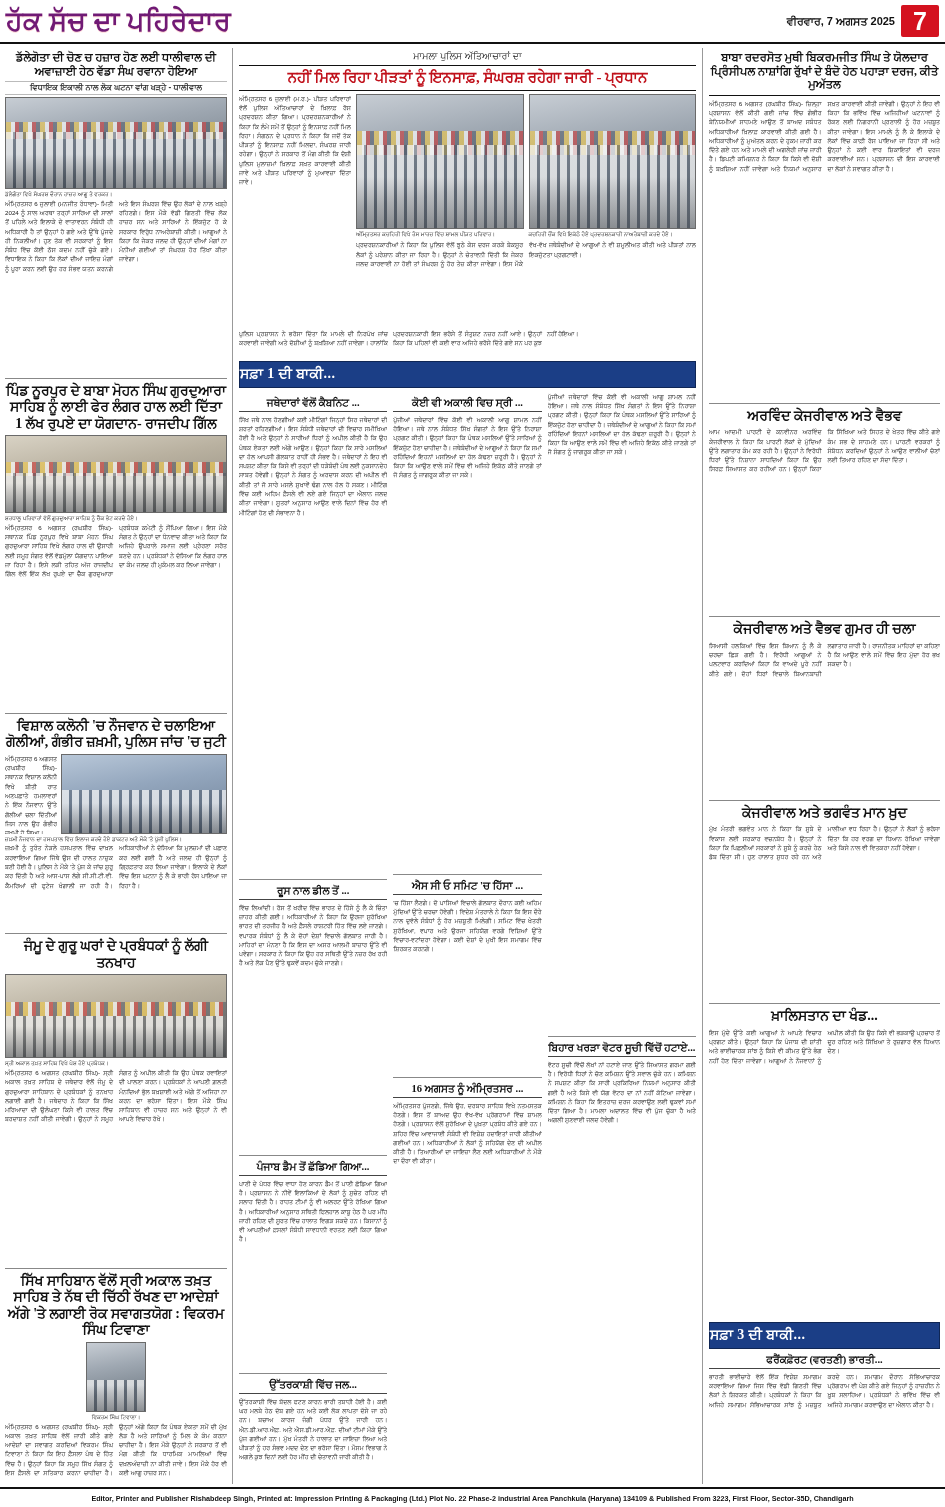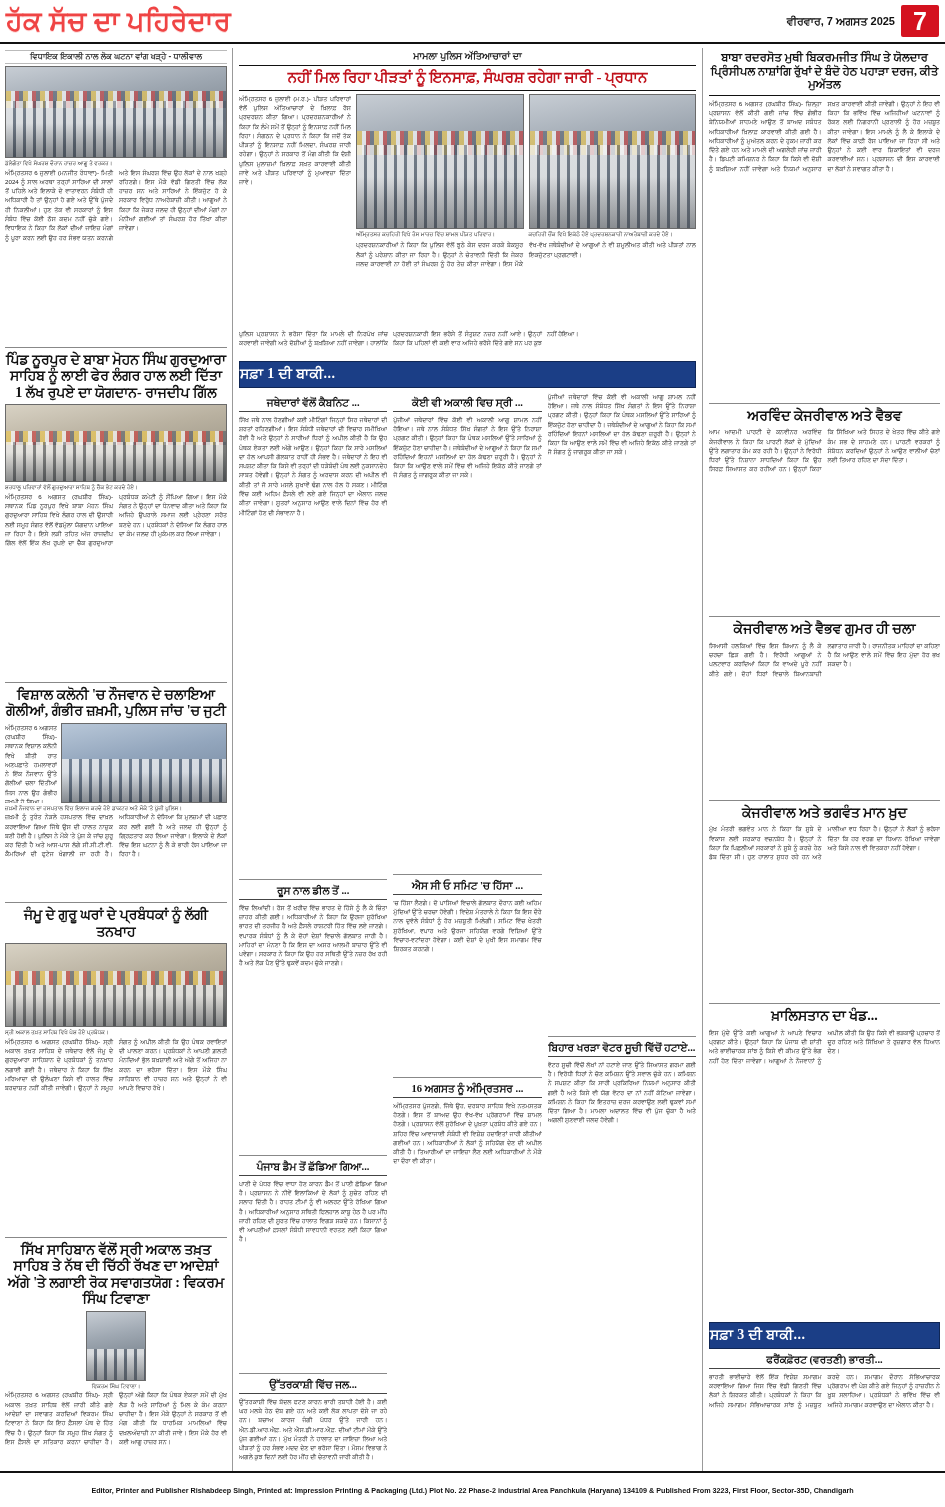--- a/index.html
+++ b/index.html
@@ -25,21 +25,21 @@
     display: flex;
     align-items: center;
     justify-content: space-between;
     padding: 0 6px;
     position: relative;
   }
   .masthead-logo {
     font-family: "Liberation Serif", serif;
     font-weight: bold;
     font-size: 27px;
-    color: #ef4444;
+    color: #701a75;
     letter-spacing: 0.5px;
     text-shadow: 0 1px 0 #ffd9d9;
     white-space: nowrap;
   }
   .masthead-date {
     font-size: 11px;
     font-weight: bold;
     color: #111;
     white-space: nowrap;
   }
@@ -91,21 +91,21 @@
     text-align: center;
     margin: 3px 0 3px 0;
   }
   .hl-red { color: #c0111b; }
   .hl-xl { font-size: 15px; }
   .hl-md { font-size: 11.5px; }
   .hl-sm { font-size: 14px; }
   .kicker {
     font-size: 9.5px;
     text-align: center;
-    font-weight: bold;
+    font-weight: normal;
     color: #222;
     margin: 2px 0;
   }
   .subhead {
     font-size: 8.2px;
     text-align: center;
     font-weight: bold;
     color: #333;
     border-top: 1px solid #bbb;
     border-bottom: 1px solid #bbb;
@@ -196,21 +196,21 @@
     text-align: center;
     margin: 5px 0 3px 0;
     border-bottom: 1px solid #444;
     padding-bottom: 2px;
   }
 
   
   .footer {
     position: absolute;
     left: 0; right: 0; bottom: 0;
-    height: 36px;
+    height: 20px;
     border-top: 2px solid #111;
     font-size: 7.2px;
     font-weight: bold;
     display: flex;
     align-items: center;
     justify-content: center;
     text-align: center;
     background: #fff;
     padding: 0 6px;
   }
@@ -223,20 +223,21 @@
   <div class="masthead-right">
     <div class="masthead-date">ਵੀਰਵਾਰ, 7 ਅਗਸਤ 2025</div>
     <div class="page-number-badge">7</div>
   </div>
 </div>
 
 <div class="page">
 
   <div class="col col-left">
 
+    <div class="hl hl-md">ਡੱਲੇਗੋਤਾ ਦੀ ਚੋਣ ਚ ਹਜ਼ਾਰ ਹੋਣ ਲਈ ਧਾਲੀਵਾਲ ਦੀ ਅਵਾਜ਼ਾਈ ਹੇਠ ਵੱਡਾ ਸੰਘ ਰਵਾਨਾ ਹੋਇਆ</div>
     <div class="subhead">ਵਿਧਾਇਕ ਇਕਾਲੀ ਨਾਲ ਲੋਕ ਘਟਨਾ ਵਾਂਗ ਖੜ੍ਹੇ - ਧਾਲੀਵਾਲ</div>
     <div class="photo" style="height:92px">
       <div class="heads"></div>
         <div class="crowd"></div>
     </div>
     <div class="caption">ਡੱਲੇਗੋਤਾ ਵਿਖੇ ਸੰਘਰਸ਼ ਦੌਰਾਨ ਹਾਜ਼ਰ ਆਗੂ ਤੇ ਵਰਕਰ।</div>
     <div class="body two" style="height:175px">ਅੰਮ੍ਰਿਤਸਰ 6 ਜੁਲਾਈ (ਮਨਜੀਤ ਰੰਧਾਵਾ)- ਮਿਤੀ 2024 ਨੂੰ ਸਾਲ ਅਰਥਾ ਤਰ੍ਹਾਂ ਸਾਰਿਆ ਦੀ ਸਾਲਾਂ ਤੋਂ ਪਹਿਲੇ ਅਤੇ ਇਲਾਕੇ ਦੇ ਵਾਤਾਵਰਨ ਸੰਬੰਧੀ ਹੀ ਅਧਿਕਾਰੀ ਹੈ ਤਾਂ ਉਨ੍ਹਾਂ ਹੋ ਗਏ ਅਤੇ ਉੱਥੇ ਪੁੱਜਦੇ ਹੀ ਨਿਕਲੀਆਂ। ਹੁਣ ਤੱਕ ਵੀ ਸਰਕਾਰਾਂ ਨੂੰ ਇਸ ਸੰਬੰਧ ਵਿੱਚ ਕੋਈ ਠੋਸ ਕਦਮ ਨਹੀਂ ਚੁੱਕੇ ਗਏ। ਵਿਧਾਇਕ ਨੇ ਕਿਹਾ ਕਿ ਲੋਕਾਂ ਦੀਆਂ ਜਾਇਜ਼ ਮੰਗਾਂ ਨੂੰ ਪੂਰਾ ਕਰਨ ਲਈ ਉਹ ਹਰ ਸੰਭਵ ਯਤਨ ਕਰਨਗੇ ਅਤੇ ਇਸ ਸੰਘਰਸ਼ ਵਿੱਚ ਉਹ ਲੋਕਾਂ ਦੇ ਨਾਲ ਖੜ੍ਹੇ ਰਹਿਣਗੇ। ਇਸ ਮੌਕੇ ਵੱਡੀ ਗਿਣਤੀ ਵਿੱਚ ਲੋਕ ਹਾਜ਼ਰ ਸਨ ਅਤੇ ਸਾਰਿਆਂ ਨੇ ਇੱਕਜੁੱਟ ਹੋ ਕੇ ਸਰਕਾਰ ਵਿਰੁੱਧ ਨਾਅਰੇਬਾਜ਼ੀ ਕੀਤੀ। ਆਗੂਆਂ ਨੇ ਕਿਹਾ ਕਿ ਜੇਕਰ ਜਲਦ ਹੀ ਉਨ੍ਹਾਂ ਦੀਆਂ ਮੰਗਾਂ ਨਾ ਮੰਨੀਆਂ ਗਈਆਂ ਤਾਂ ਸੰਘਰਸ਼ ਹੋਰ ਤਿੱਖਾ ਕੀਤਾ ਜਾਵੇਗਾ।</div>
 
     <div class="rule"></div>
     <div class="hl hl-sm">ਪਿੰਡ ਨੂਰਪੁਰ ਦੇ ਬਾਬਾ ਮੋਹਨ ਸਿੰਘ ਗੁਰਦੁਆਰਾ ਸਾਹਿਬ ਨੂੰ ਲਾਈ ਫੇਰ ਲੰਗਰ ਹਾਲ ਲਈ ਦਿੱਤਾ 1 ਲੱਖ ਰੁਪਏ ਦਾ ਯੋਗਦਾਨ- ਰਾਜਦੀਪ ਗਿੱਲ</div>

